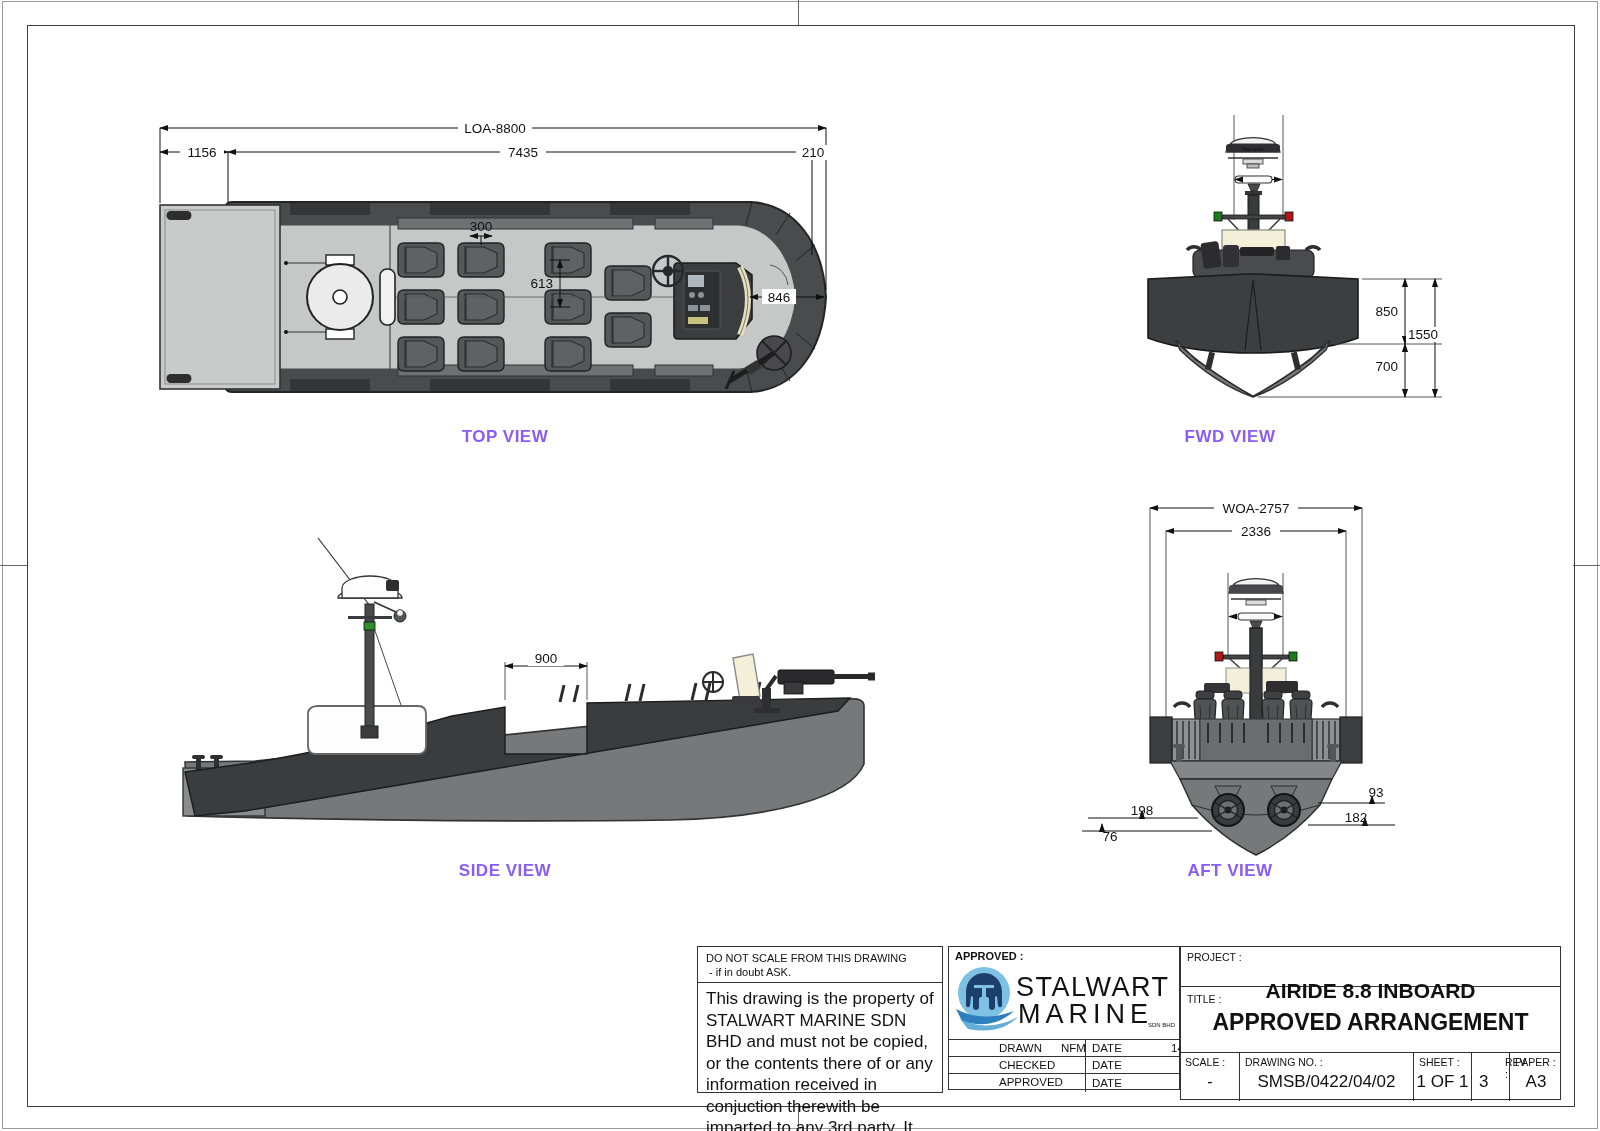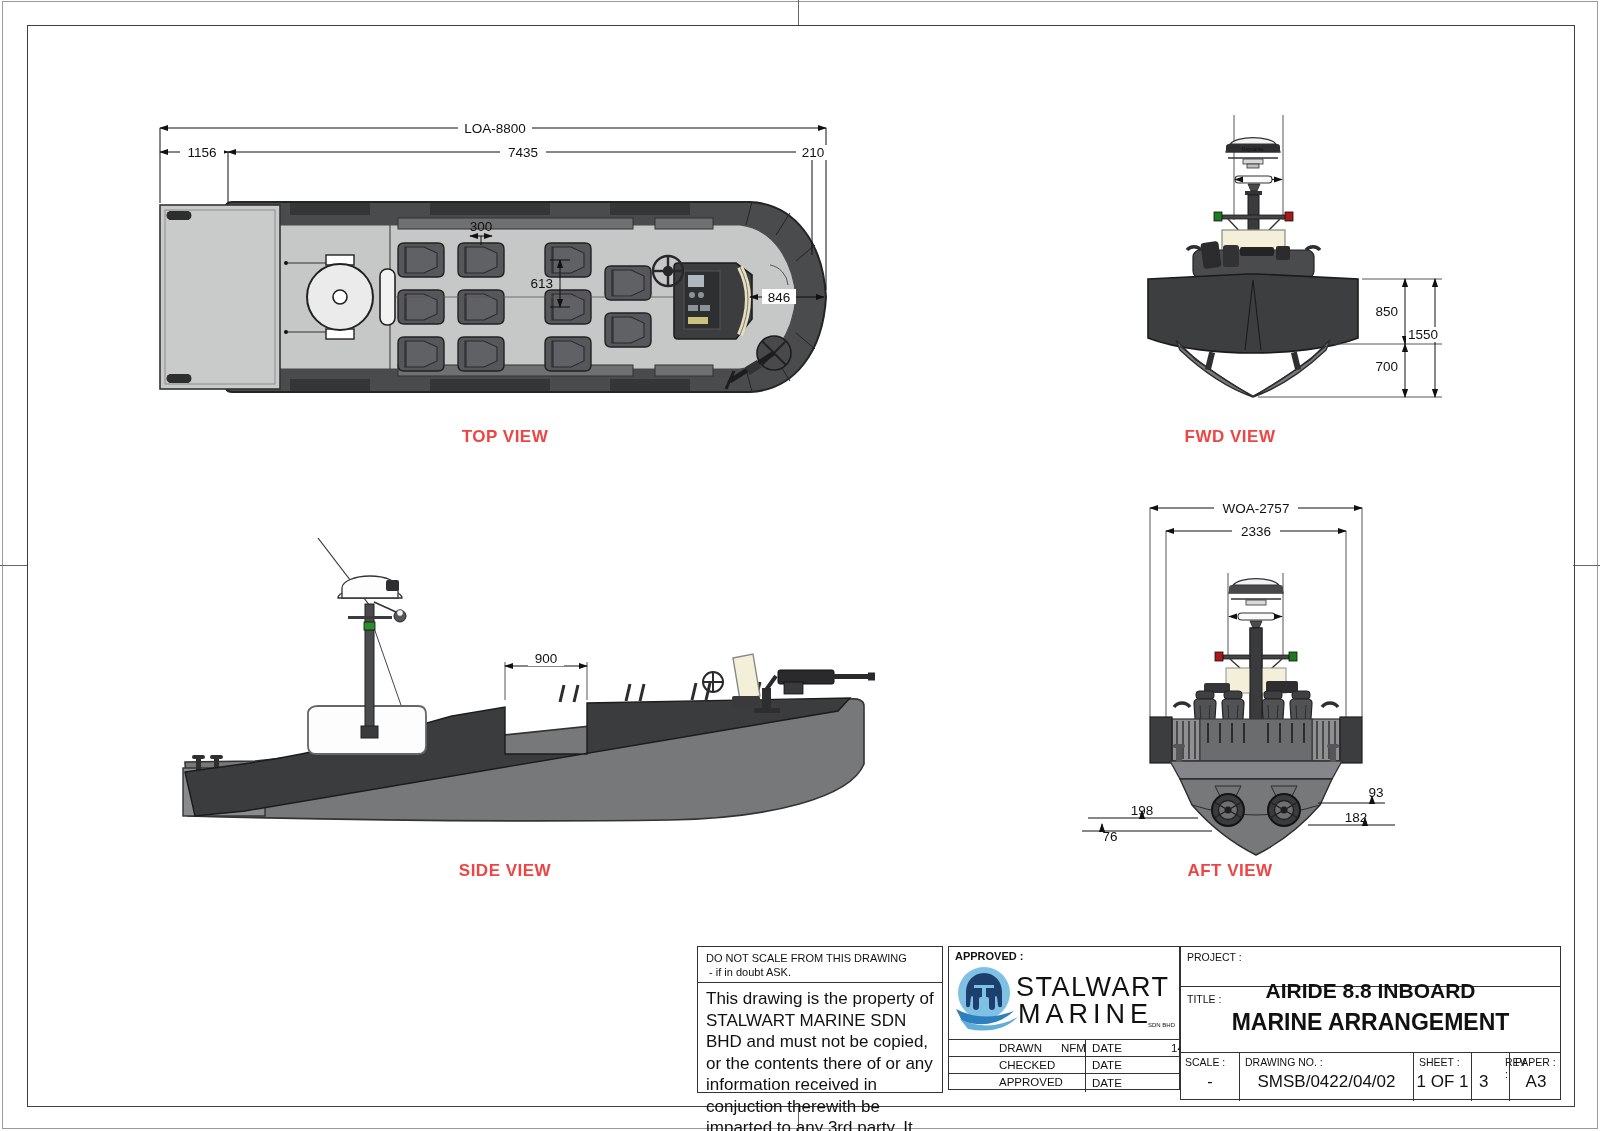--- a/index.html
+++ b/index.html
@@ -3,21 +3,21 @@
 <meta charset="utf-8">
 <style>
   html,body{margin:0;padding:0;background:#fff;}
   .sheet{position:relative;width:1600px;height:1131px;background:#fff;overflow:hidden;
          font-family:"Liberation Sans",sans-serif;color:#111;}
   
   .trim{position:absolute;background:#9a9a9a;}
   .frame{position:absolute;left:27px;top:25px;width:1546px;height:1080px;border:1.6px solid #3f3f3f;}
   
   .view{position:absolute;}
-  .viewlabel{position:absolute;width:230px;text-align:center;font-size:17px;font-weight:bold;letter-spacing:.5px;color:#ef4444;}
+  .viewlabel{position:absolute;width:230px;text-align:center;font-size:17px;font-weight:bold;letter-spacing:.5px;color:#8b5cf6;}
   svg text{font-family:"Liberation Sans",sans-serif;fill:#111;}
   .dim{font-size:13.5px;}
   
   .tb{position:absolute;border:1.3px solid #333;background:#fff;box-sizing:border-box;}
   .notes1{padding:5px 8px;font-size:11px;line-height:1.25;border-bottom:1.3px solid #333;height:36px;box-sizing:border-box;}
   .notes2{padding:5px 8px;font-size:17px;line-height:1.27;}
   .lbl{font-size:10.5px;color:#111;}
   .cell{position:absolute;box-sizing:border-box;border-left:1.2px solid #333;}
   .srow{position:absolute;left:0;width:100%;border-top:1.2px solid #333;box-sizing:border-box;font-size:11.5px;}
   .srow span{position:absolute;top:2px;padding-left:44px;}
@@ -524,21 +524,21 @@
 
   <div class="tb" style="left:1180px;top:946px;width:381px;height:154px;">
 
     <div style="position:absolute;left:0;top:0;width:100%;height:40px;border-bottom:1.2px solid #333;box-sizing:border-box;">
       <span class="lbl" style="position:absolute;left:6px;top:4px;">PROJECT :</span>
       <div class="bigval" style="top:9px;font-size:21px;margin-top:23px;">AIRIDE 8.8 INBOARD</div>
     </div>
 
     <div style="position:absolute;left:0;top:40px;width:100%;height:66px;border-bottom:1.2px solid #333;box-sizing:border-box;">
       <span class="lbl" style="position:absolute;left:6px;top:6px;">TITLE :</span>
-      <div class="bigval" style="top:22px;font-size:23px;">MARINE ARRANGEMENT</div>
+      <div class="bigval" style="top:22px;font-size:23px;">APPROVED ARRANGEMENT</div>
     </div>
 
     <div style="position:absolute;left:0;top:106px;width:100%;height:48px;">
       <div class="cell" style="left:0;top:0;width:58px;height:100%;border-left:none;">
         <span class="lbl" style="position:absolute;left:4px;top:3px;">SCALE :</span>
         <div class="bigval" style="top:20px;font-size:16px;font-weight:normal;">-</div>
       </div>
       <div class="cell" style="left:58px;top:0;width:174px;height:100%;">
         <span class="lbl" style="position:absolute;left:5px;top:3px;">DRAWING NO. :</span>
         <div class="bigval" style="top:19px;font-size:17px;font-weight:normal;">SMSB/0422/04/02</div>

